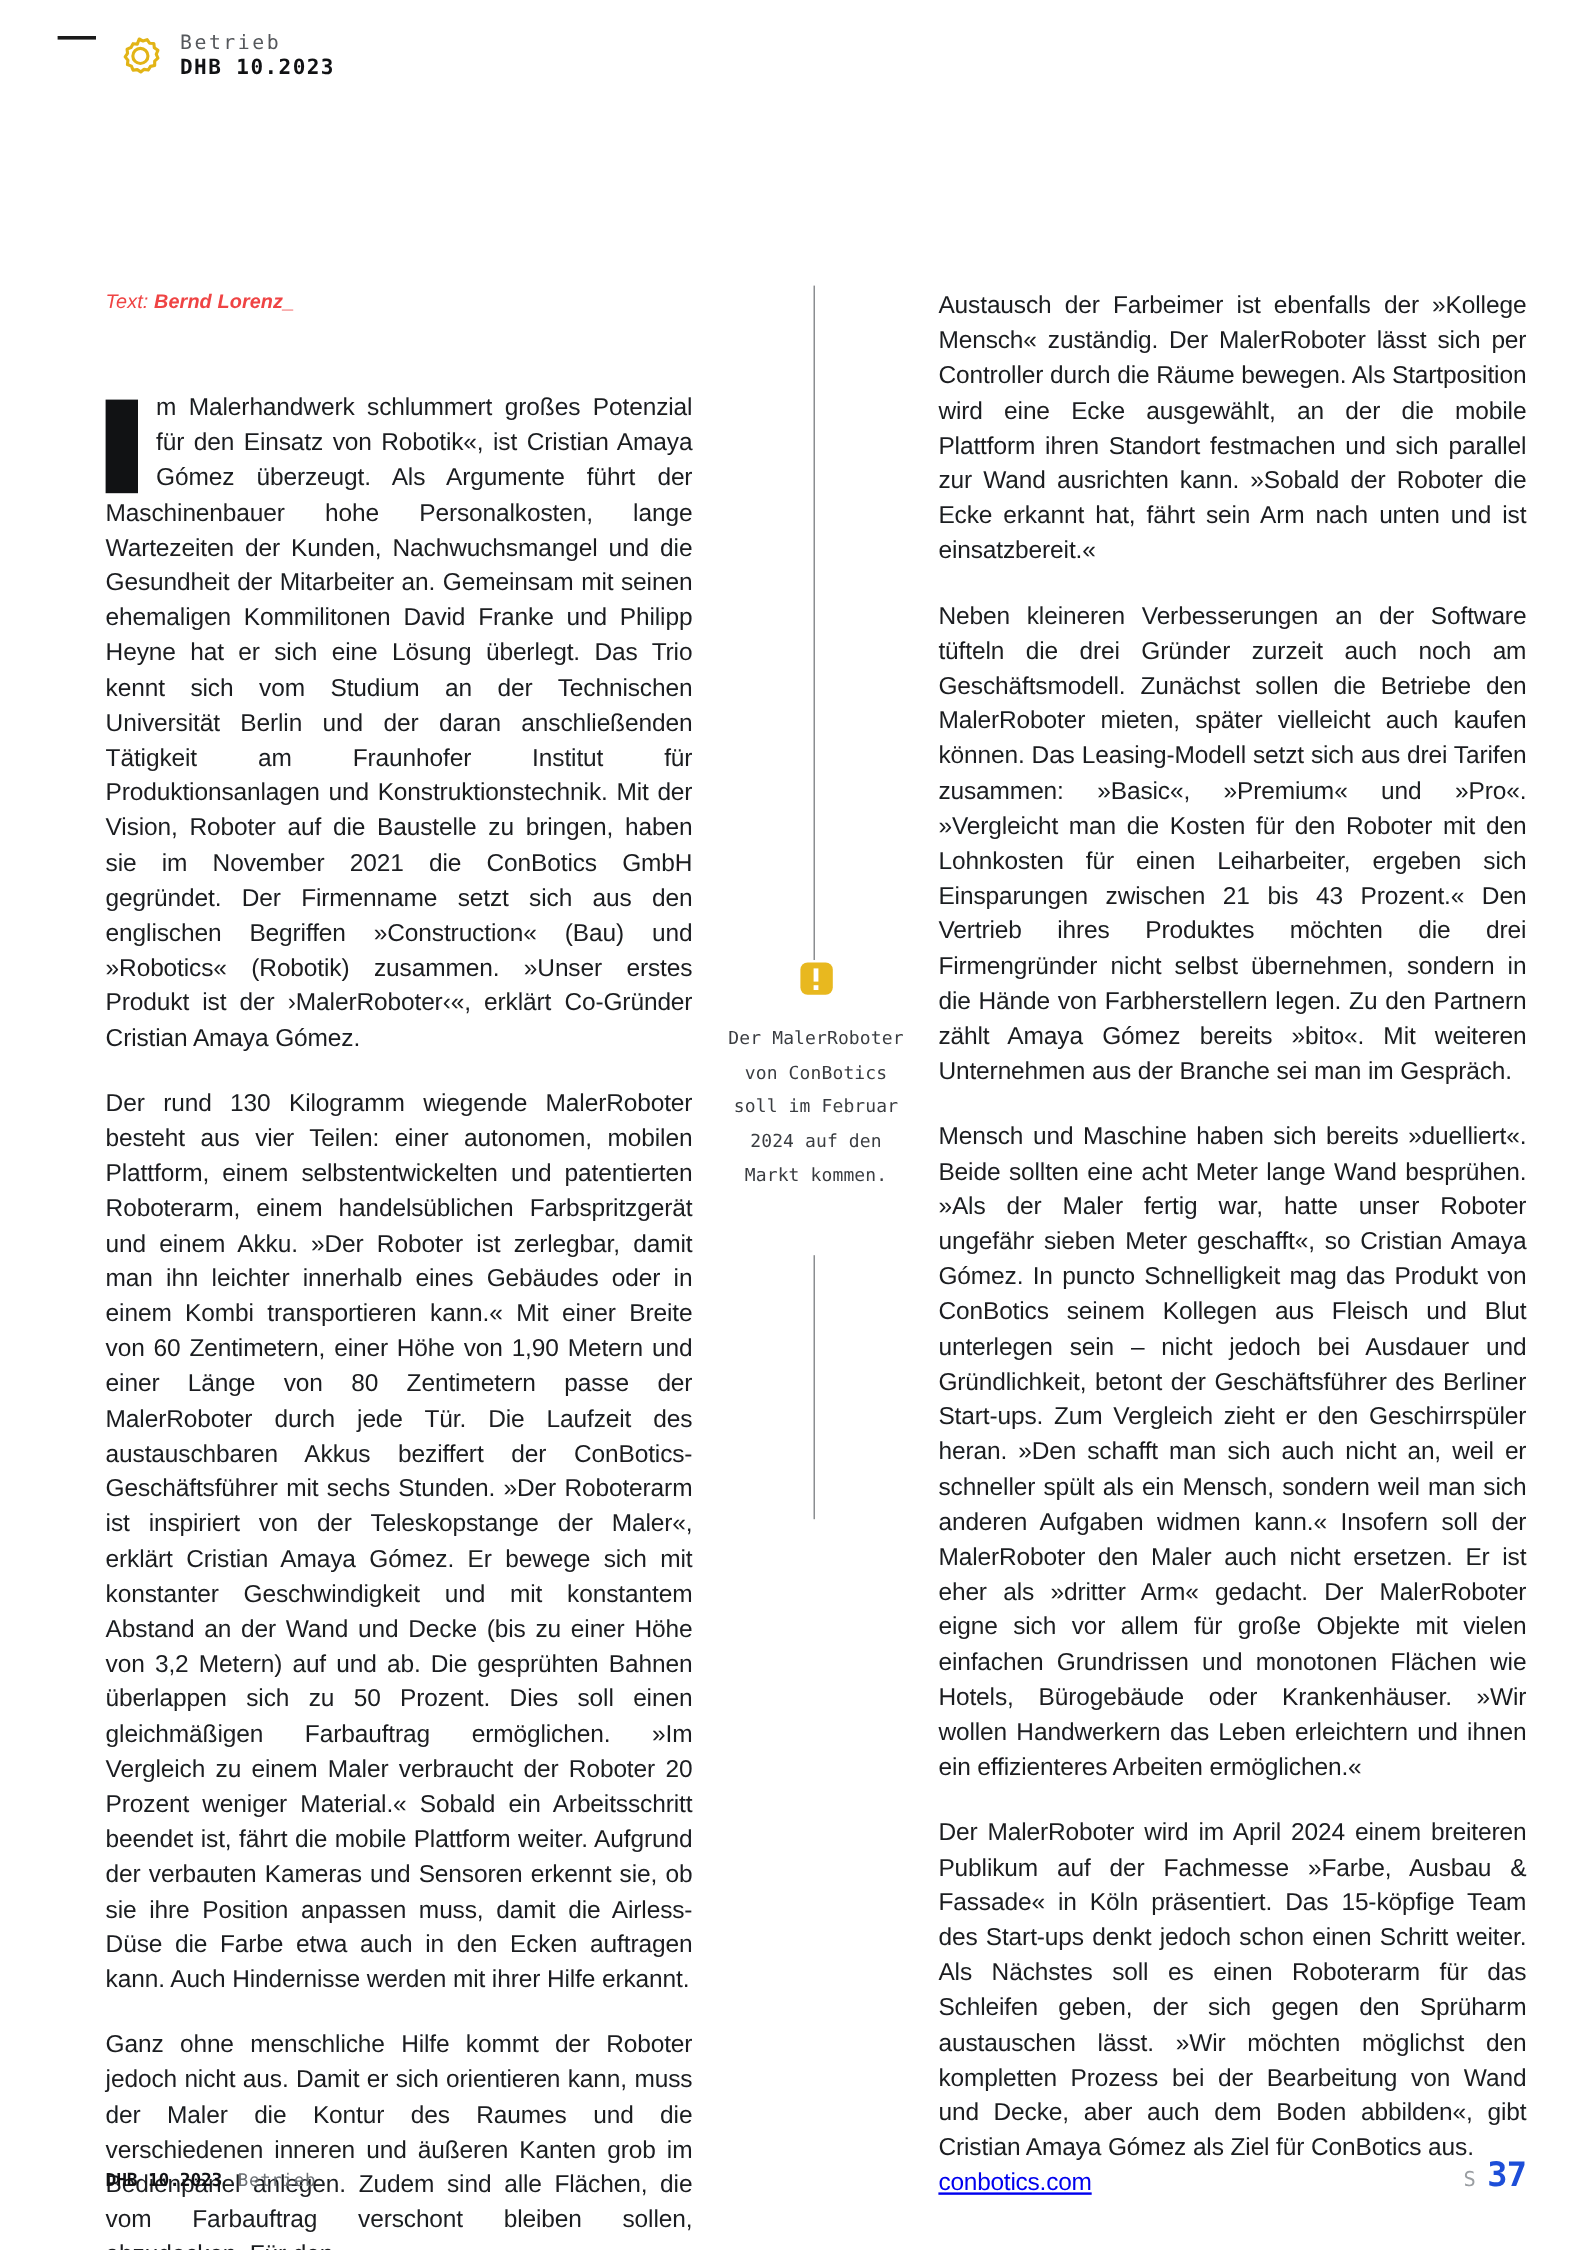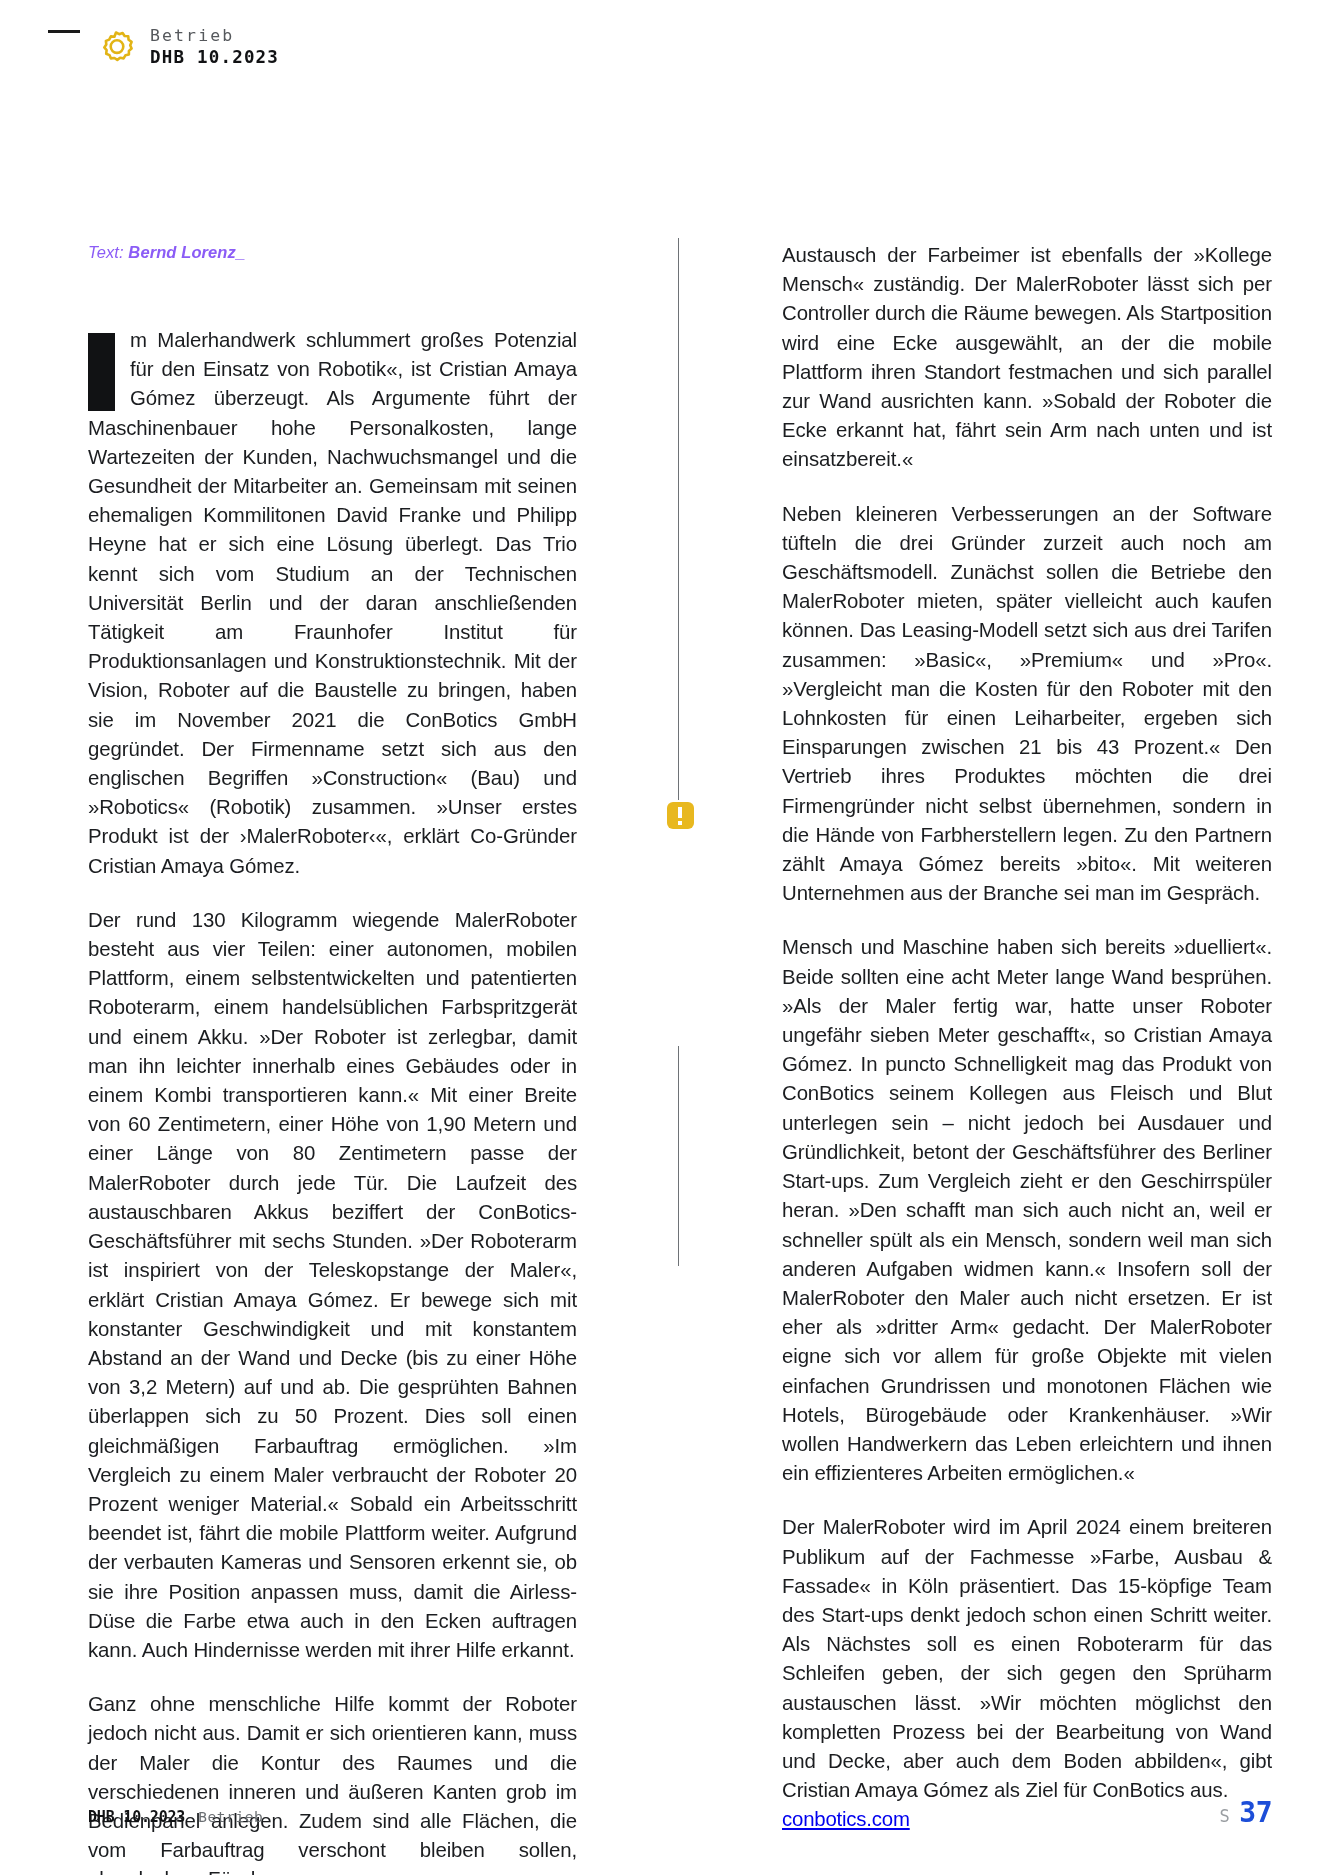--- a/index.html
+++ b/index.html
@@ -69,21 +69,21 @@
     line-height: 1.1;
   }
 
   
   .byline {
     position: absolute;
     left: 88px;
     top: 243px;
     font-size: 16.5px;
     font-style: italic;
-    color: #8b5cf6;
+    color: #ef4444;
     letter-spacing: 0.1px;
   }
   .byline b {
     font-weight: 700;
     font-style: italic;
   }
 
   
   .col {
     position: absolute;
@@ -266,20 +266,21 @@
       <span class="dropcap"></span><span>m Malerhandwerk schlummert großes Potenzial für den Einsatz von Robotik«, ist Cristian Amaya Gómez überzeugt. Als Argumente führt der Maschinenbauer hohe Personalkosten, lange Wartezeiten der Kunden, Nachwuchsmangel und die Gesundheit der Mitarbeiter an. Gemeinsam mit seinen ehemaligen Kommilitonen David Franke und Philipp Heyne hat er sich eine Lösung überlegt. Das Trio kennt sich vom Studium an der Technischen Universität Berlin und der daran anschließenden Tätigkeit am Fraunhofer Institut für Produktionsanlagen und Konstruktionstechnik. Mit der Vision, Roboter auf die Baustelle zu bringen, haben sie im November 2021 die ConBotics GmbH gegründet. Der Firmenname setzt sich aus den englischen Begriffen »Construction« (Bau) und »Robotics« (Robotik) zusammen. »Unser erstes Produkt ist der ›MalerRoboter‹«, erklärt Co-Gründer Cristian Amaya Gómez.</span>
     </p>
     <p>Der rund 130 Kilogramm wiegende MalerRoboter besteht aus vier Teilen: einer autonomen, mobilen Plattform, einem selbstentwickelten und patentierten Roboterarm, einem handelsüblichen Farbspritzgerät und einem Akku. »Der Roboter ist zerlegbar, damit man ihn leichter innerhalb eines Gebäudes oder in einem Kombi transportieren kann.« Mit einer Breite von 60 Zentimetern, einer Höhe von 1,90 Metern und einer Länge von 80 Zentimetern passe der MalerRoboter durch jede Tür. Die Laufzeit des austauschbaren Akkus beziffert der ConBotics-Geschäftsführer mit sechs Stunden. »Der Roboterarm ist inspiriert von der Teleskopstange der Maler«, erklärt Cristian Amaya Gómez. Er bewege sich mit konstanter Geschwindigkeit und mit konstantem Abstand an der Wand und Decke (bis zu einer Höhe von 3,2 Metern) auf und ab. Die gesprühten Bahnen überlappen sich zu 50 Prozent. Dies soll einen gleichmäßigen Farbauftrag ermöglichen. »Im Vergleich zu einem Maler verbraucht der Roboter 20 Prozent weniger Material.« Sobald ein Arbeitsschritt beendet ist, fährt die mobile Plattform weiter. Aufgrund der verbauten Kameras und Sensoren erkennt sie, ob sie ihre Position anpassen muss, damit die Airless-Düse die Farbe etwa auch in den Ecken auftragen kann. Auch Hindernisse werden mit ihrer Hilfe erkannt.</p>
     <p>Ganz ohne menschliche Hilfe kommt der Roboter jedoch nicht aus. Damit er sich orientieren kann, muss der Maler die Kontur des Raumes und die verschiedenen inneren und äußeren Kanten grob im Bedienpanel anlegen. Zudem sind alle Flächen, die vom Farbauftrag verschont bleiben sollen, abzudecken. Für den</p>
   </div>
 
   <div class="rule rule-top"></div>
 
   <div class="caption">
     <div class="alert-icon"></div>
+    <div class="caption-text">Der MalerRoboter von ConBotics soll im Februar 2024 auf den Markt kommen.</div>
   </div>
 
   <div class="rule rule-bottom"></div>
 
   <div class="col col-right">
     <p>Austausch der Farbeimer ist ebenfalls der »Kollege Mensch« zuständig. Der MalerRoboter lässt sich per Controller durch die Räume bewegen. Als Startposition wird eine Ecke ausgewählt, an der die mobile Plattform ihren Standort festmachen und sich parallel zur Wand ausrichten kann. »Sobald der Roboter die Ecke erkannt hat, fährt sein Arm nach unten und ist einsatzbereit.«</p>
     <p>Neben kleineren Verbesserungen an der Software tüfteln die drei Gründer zurzeit auch noch am Geschäftsmodell. Zunächst sollen die Betriebe den MalerRoboter mieten, später vielleicht auch kaufen können. Das Leasing-Modell setzt sich aus drei Tarifen zusammen: »Basic«, »Premium« und »Pro«. »Vergleicht man die Kosten für den Roboter mit den Lohnkosten für einen Leiharbeiter, ergeben sich Einsparungen zwischen 21 bis 43 Prozent.« Den Vertrieb ihres Produktes möchten die drei Firmengründer nicht selbst übernehmen, sondern in die Hände von Farbherstellern legen. Zu den Partnern zählt Amaya Gómez bereits »bito«. Mit weiteren Unternehmen aus der Branche sei man im Gespräch.</p>
     <p>Mensch und Maschine haben sich bereits »duelliert«. Beide sollten eine acht Meter lange Wand besprühen. »Als der Maler fertig war, hatte unser Roboter ungefähr sieben Meter geschafft«, so Cristian Amaya Gómez. In puncto Schnelligkeit mag das Produkt von ConBotics seinem Kollegen aus Fleisch und Blut unterlegen sein – nicht jedoch bei Ausdauer und Gründlichkeit, betont der Geschäftsführer des Berliner Start-ups. Zum Vergleich zieht er den Geschirrspüler heran. »Den schafft man sich auch nicht an, weil er schneller spült als ein Mensch, sondern weil man sich anderen Aufgaben widmen kann.« Insofern soll der MalerRoboter den Maler auch nicht ersetzen. Er ist eher als »dritter Arm« gedacht. Der MalerRoboter eigne sich vor allem für große Objekte mit vielen einfachen Grundrissen und monotonen Flächen wie Hotels, Bürogebäude oder Krankenhäuser. »Wir wollen Handwerkern das Leben erleichtern und ihnen ein effizienteres Arbeiten ermöglichen.«</p>
     <p><span>Der MalerRoboter wird im April 2024 einem breiteren Publikum auf der Fachmesse »Farbe, Ausbau &amp; Fassade« in Köln präsentiert. Das 15-köpfige Team des Start-ups denkt jedoch schon einen Schritt weiter. Als Nächstes soll es einen Roboterarm für das Schleifen geben, der sich gegen den Sprüharm austauschen lässt. »Wir möchten möglichst den kompletten Prozess bei der Bearbeitung von Wand und Decke, aber auch dem Boden abbilden«, gibt Cristian Amaya Gómez als Ziel für ConBotics aus. </span><br><a class="weblink" href="#">conbotics.com</a></p>
   </div>

